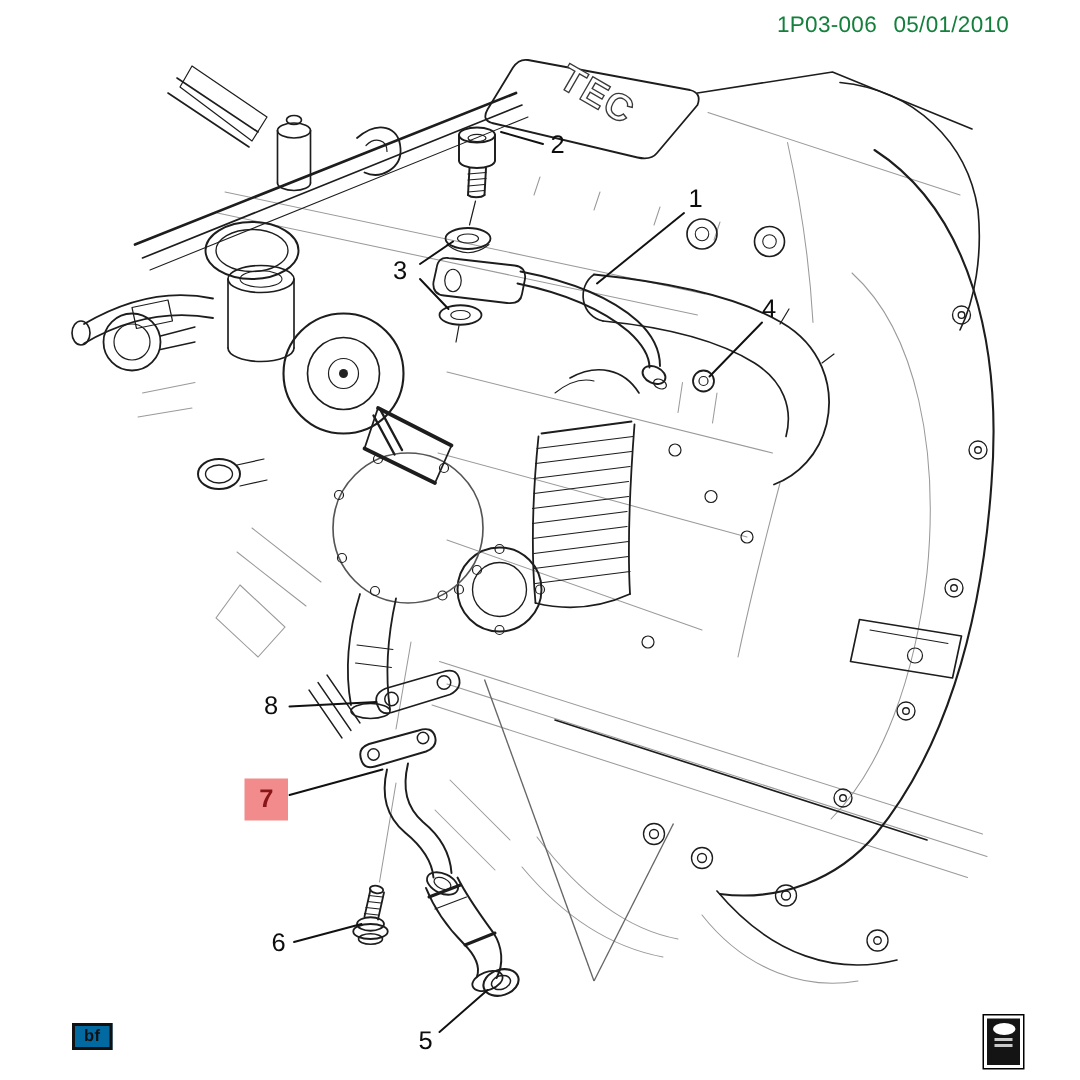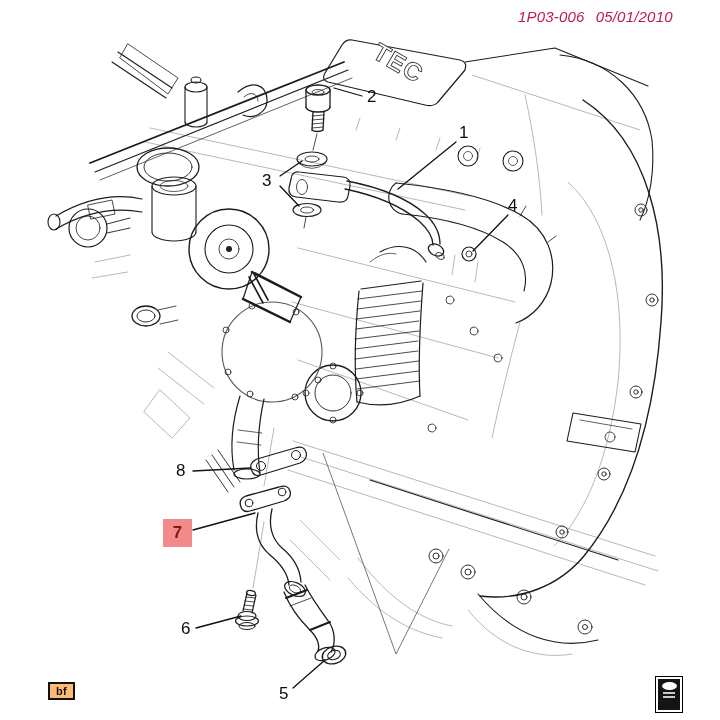--- a/index.html
+++ b/index.html
@@ -4,40 +4,40 @@
 <style>
   html,body{margin:0;padding:0;}
   body{
     width:720px;height:720px;background:#ffffff;position:relative;overflow:hidden;
     font-family:"Liberation Sans", sans-serif;color:#111;
   }
   .stage{position:absolute;inset:0;}
   svg.diagram{position:absolute;left:0;top:0;}
   .header{
     position:absolute;top:8px;left:518px;display:flex;gap:11px;
-    font-size:15px;font-weight:500;letter-spacing:.2px;color:#be185d;font-style:italic;
+    font-size:15px;font-weight:500;letter-spacing:.2px;color:#15803d;
   }
   .callout{
     position:absolute;font-size:17px;font-weight:500;color:#0d0d0d;line-height:20px;
   }
   .c1{left:459px;top:123px}
   .c2{left:367px;top:87px}
   .c3{left:262px;top:171px}
   .c4{left:508px;top:196px}
   .c5{left:279px;top:684px}
   .c6{left:181px;top:619px}
   .c8{left:176px;top:461px}
   .c7{
     left:163px;top:519px;width:29px;height:28px;
     display:flex;align-items:center;justify-content:center;
     font-weight:700;
   }
   .bf-box{
     position:absolute;left:48px;top:682px;width:23px;height:14px;
-    border:2px solid #111;background:#fdba74;
+    border:2px solid #111;background:#0369a1;
     display:flex;align-items:center;justify-content:center;
     font-size:11px;font-weight:700;letter-spacing:.3px;
   }
   .stamp{
     position:absolute;left:655px;top:676px;width:28px;height:37px;
     background:#fff;border:1px solid #000;padding:2px;box-sizing:border-box;
   }
   .stamp-inner{
     width:100%;height:100%;background:#141414;box-sizing:border-box;
     display:flex;flex-direction:column;align-items:center;gap:2px;padding-top:3px;

